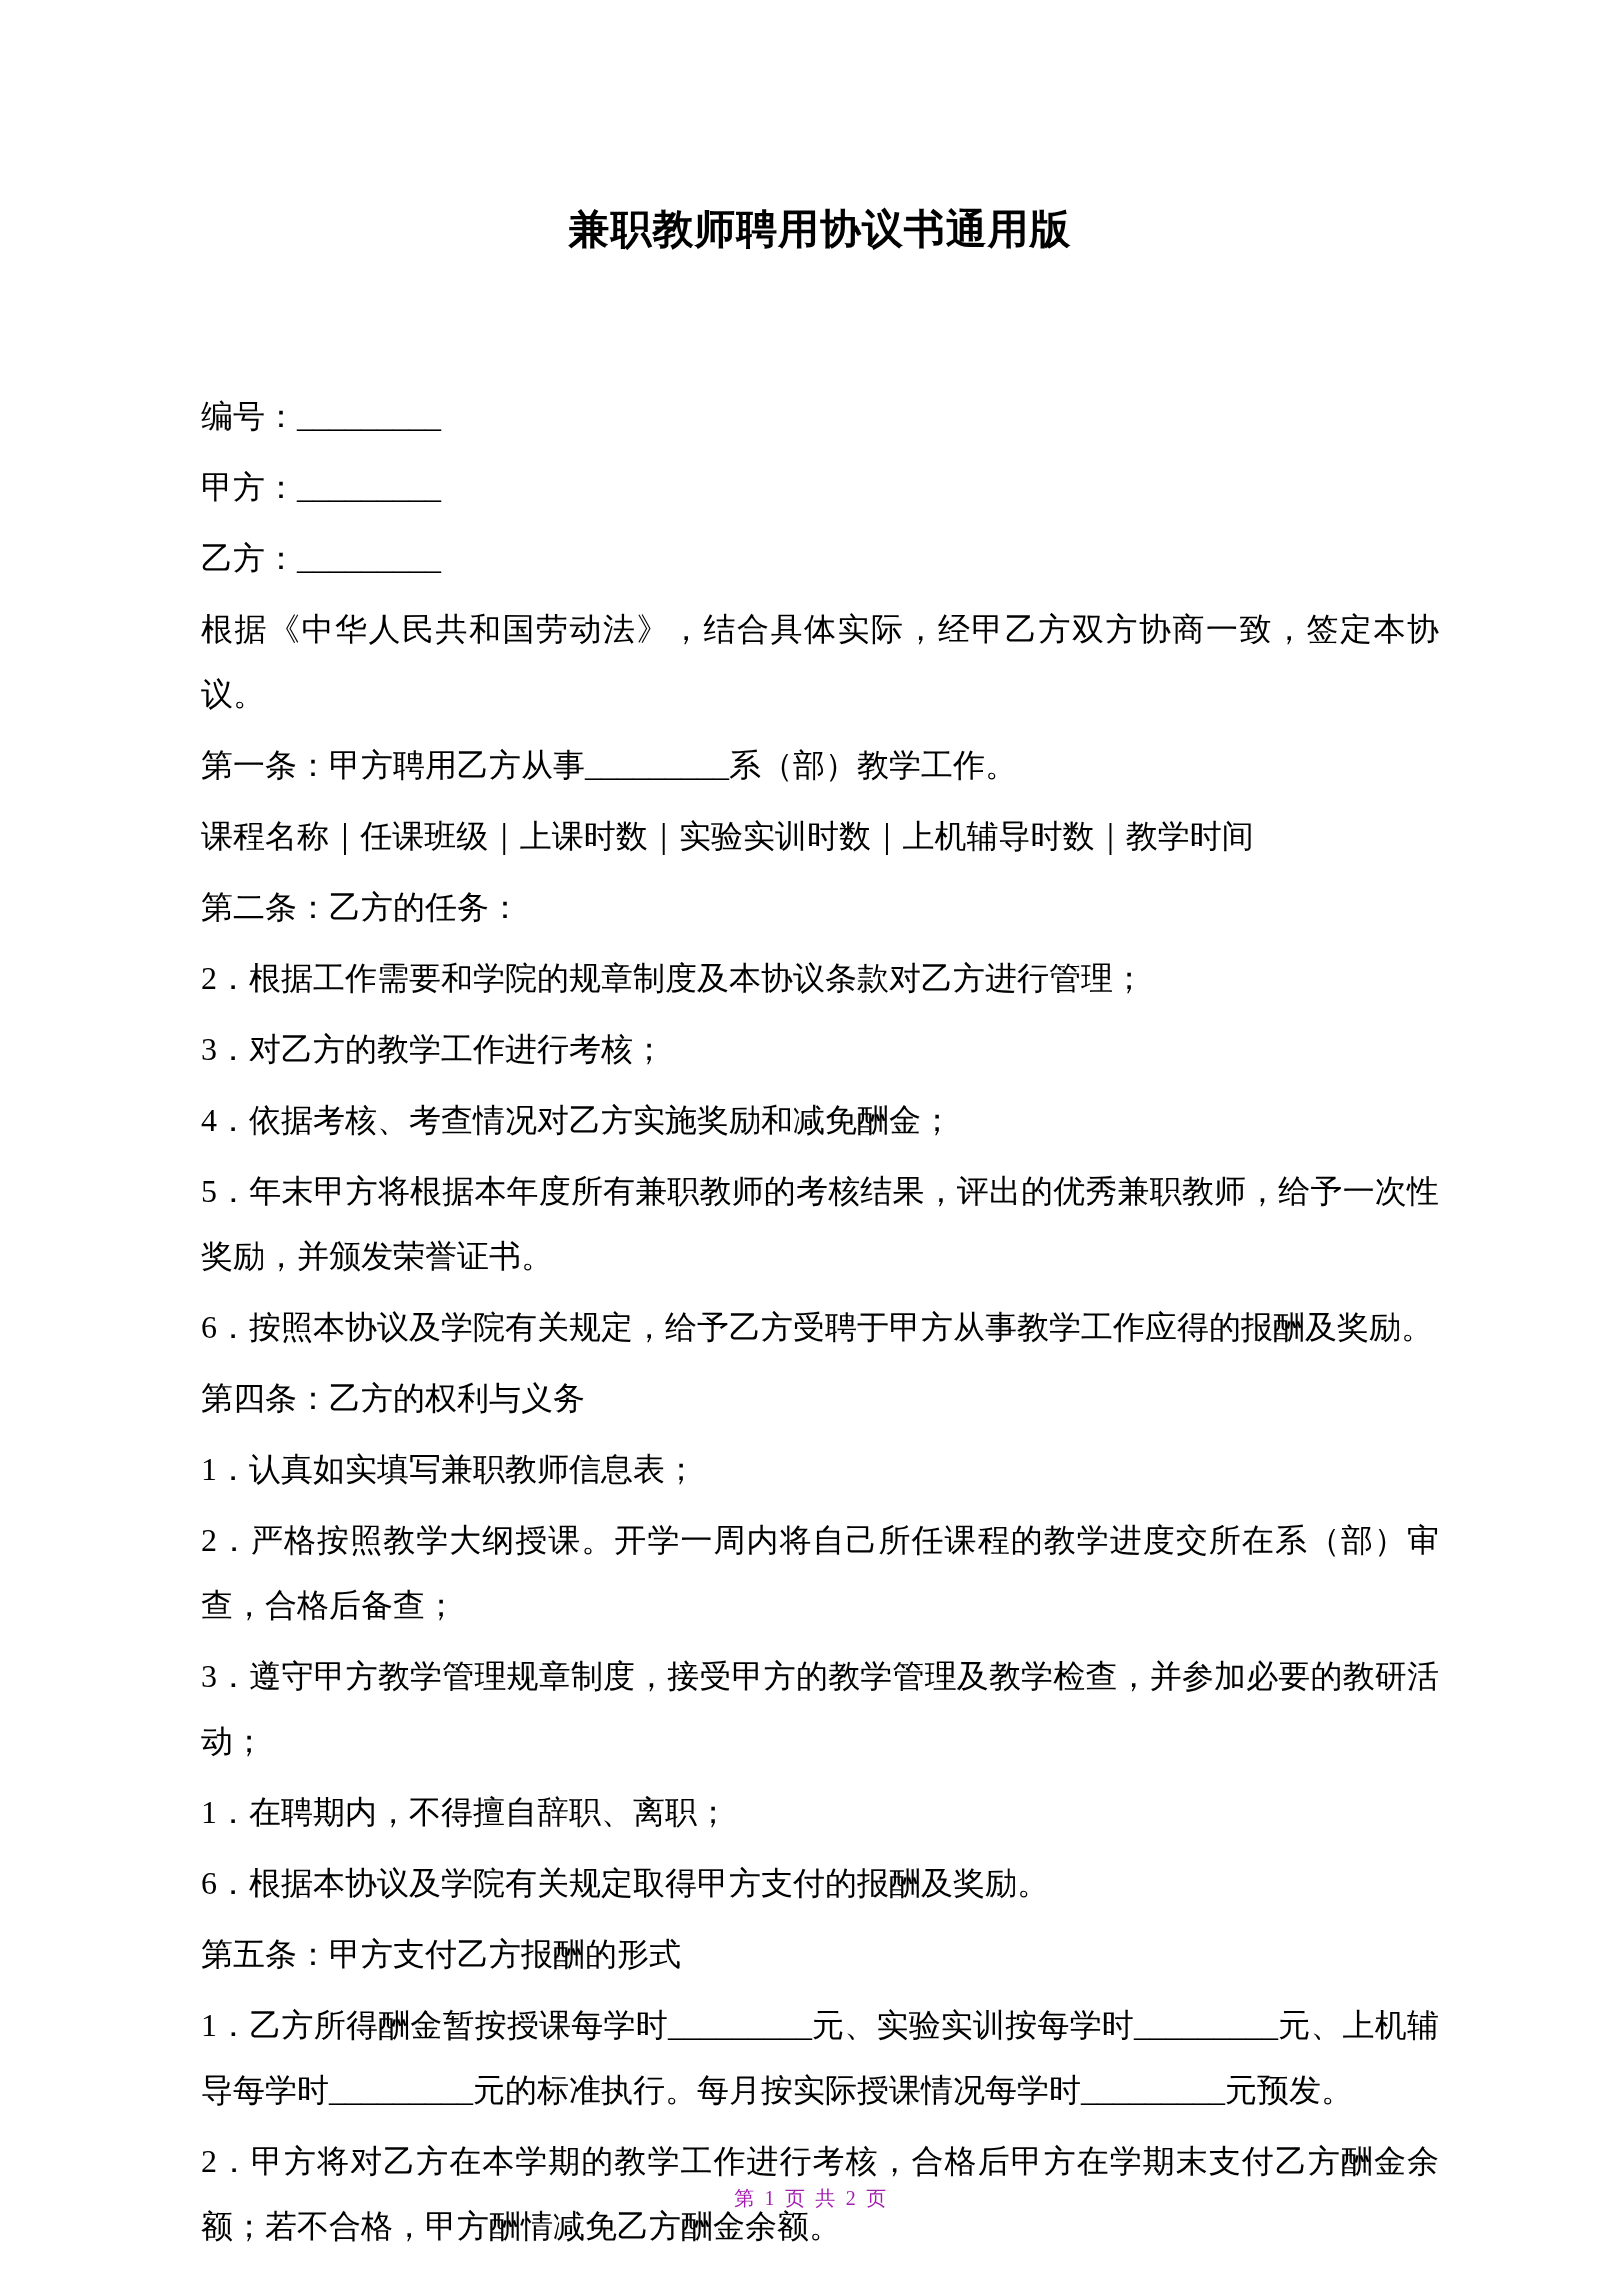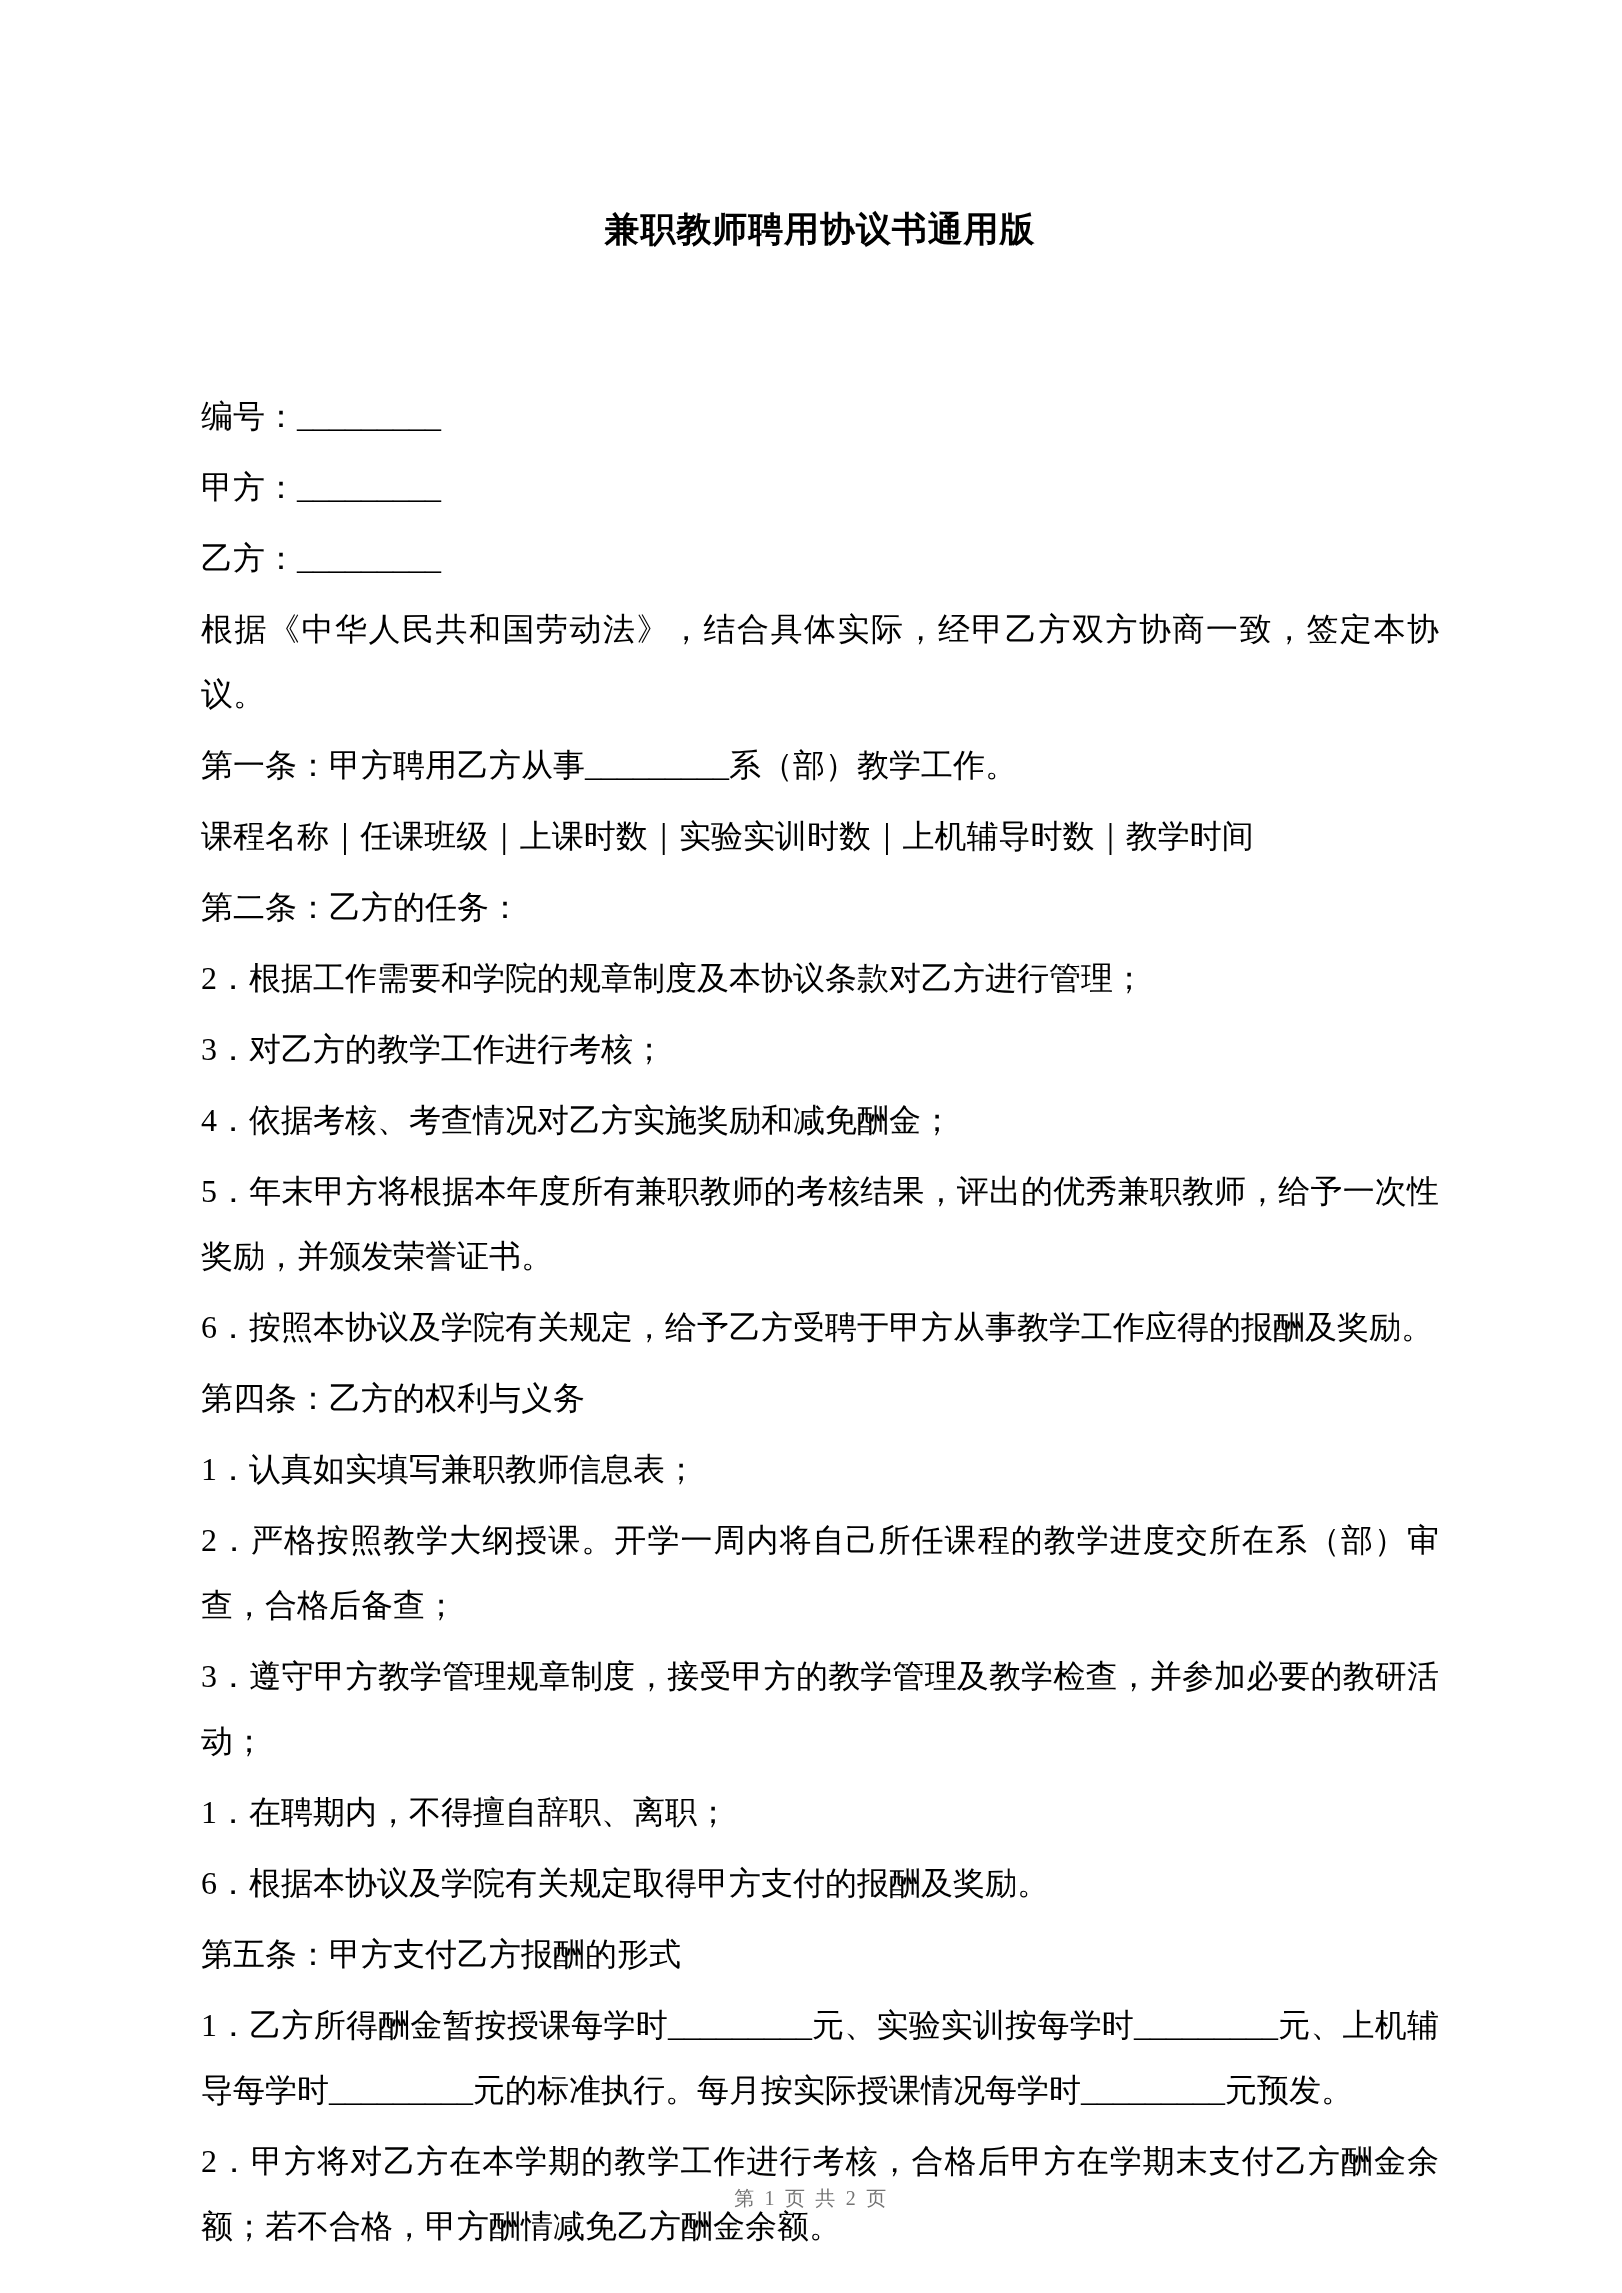--- a/index.html
+++ b/index.html
@@ -22,42 +22,42 @@
     }
     .content {
       position: absolute;
       left: 195px;
       top: 0;
       width: 1250px;
     }
     .doc-title {
       margin: 193px 0 118px 0;
       text-align: center;
-      font-size: 35px;
+      font-size: 41px;
       line-height: 73px;
       font-weight: bold;
       letter-spacing: 0.9px;
     }
     .doc-body p {
       margin: 6px;
       font-size: 32px;
       line-height: 65px;
       text-align: justify;
       text-justify: inter-ideograph;
       word-break: break-all;
     }
     .page-footer {
       position: absolute;
       left: 0;
       right: 0;
       bottom: 82px;
       text-align: center;
       font-size: 20px;
       letter-spacing: 2.7px;
-      color: #737373;
+      color: #a21caf;
     }
   </style>
 </head>
 <body>
 
 <div class="page">
   <div class="content">
     <h1 class="doc-title">兼职教师聘用协议书通用版</h1>
     <div class="doc-body">
       <p>编号：_________</p>

